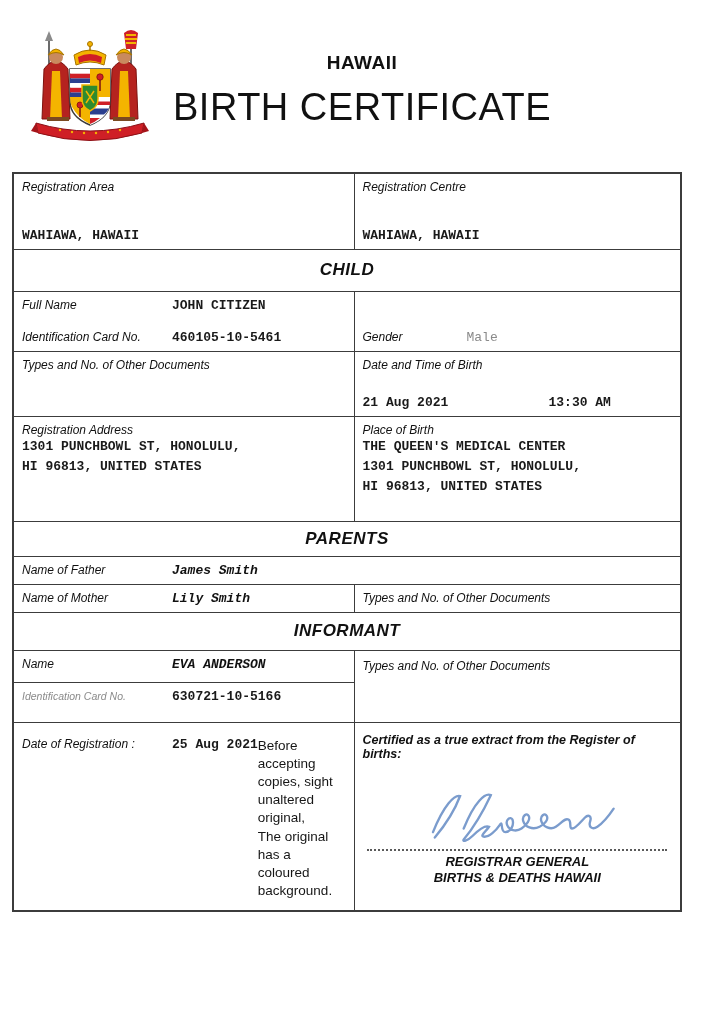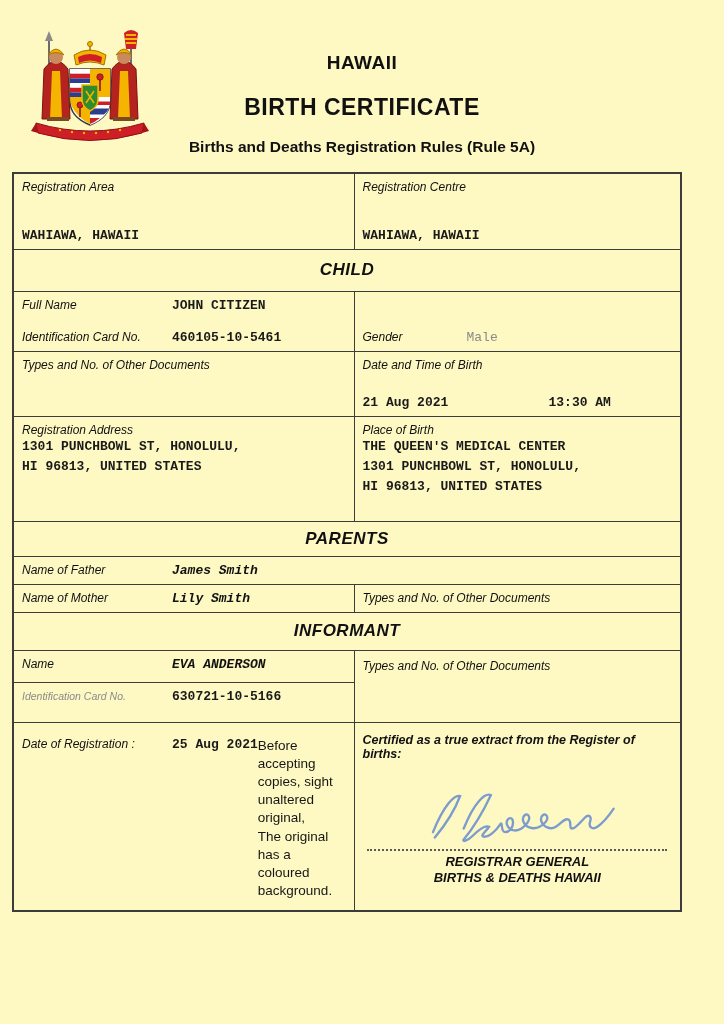--- a/index.html
+++ b/index.html
@@ -1,26 +1,26 @@
 <!DOCTYPE html>
 <html><head>
 <meta charset="utf-8">
 <style>
   * { margin:0; padding:0; box-sizing:border-box; }
   html,body { background:#e9e9e9; }
   .page {
     position:relative; width:724px; height:1024px; margin:0 auto;
-    background:#fef9c3; font-family:"Liberation Sans", sans-serif; color:#111;
+    background:#ffffff; font-family:"Liberation Sans", sans-serif; color:#111;
     overflow:hidden;
   }
   
   .emblem { position:absolute; left:30px; top:27px; width:120px; height:118px; }
   .head-block { position:absolute; left:0; top:0; width:724px; text-align:center; }
   .region-title { margin-top:52px; font-size:19px; font-weight:bold; letter-spacing:.5px; }
-  .doc-title   { margin-top:20px; font-size:23px; font-weight:bold; letter-spacing:.5px; }
+  .doc-title   { margin-top:12px; font-size:38px; font-weight:normal; letter-spacing:.5px; }
   .doc-subtitle{ margin-top:17px; font-size:15.5px; font-weight:bold; }
   
   table.cert {
     position:absolute; left:12px; top:172px; width:668px;
     border-collapse:collapse; table-layout:fixed;
     border:2px solid #3c3c3c;
   }
   table.cert td { border:1px solid #3c3c3c; vertical-align:top; padding:6px 8px; }
   .lbl  { font-style:italic; font-size:12px; color:#101010; }
   .lbl-sm { font-style:italic; font-size:10.5px; color:#8a8a8a; }
@@ -121,21 +121,20 @@
     <path d="M60 81.5 L79 81.5 Q77 85 74 87.5 L60 87.5 Z" fill="#2b3f8f"></path>
     <path d="M60 91 L70 91 Q65 95 60 97 Z" fill="#cf1f26"></path>
 
     <path d="M52 58 L68 58 L68 72 Q68 80 60 84 Q52 80 52 72 Z" fill="#2e8b2e" stroke="#f4b400" stroke-width="1.5"></path>
     <path d="M56 64 L64 76 M64 64 L56 76" stroke="#f4b400" stroke-width="1.5"></path>
   </svg>
 
   <div class="head-block">
     <div class="region-title">HAWAII</div>
     <div class="doc-title">BIRTH CERTIFICATE</div>
-    <div class="doc-subtitle">Births and Deaths Registration Rules (Rule 5A)</div>
   </div>
 
   <table class="cert">
     <colgroup>
         <col style="width:341px">
         <col style="width:327px">
       </colgroup>
 
     <tbody>
         <tr class="r1">

